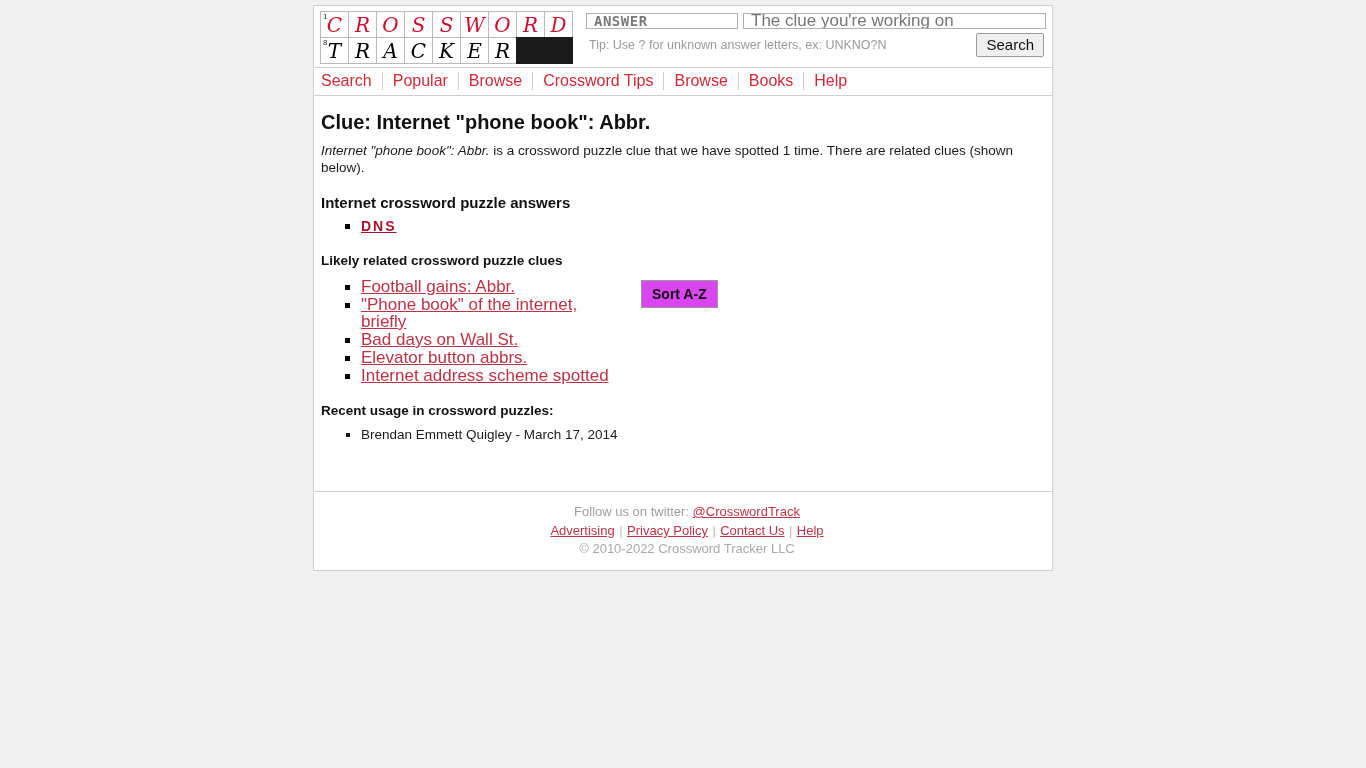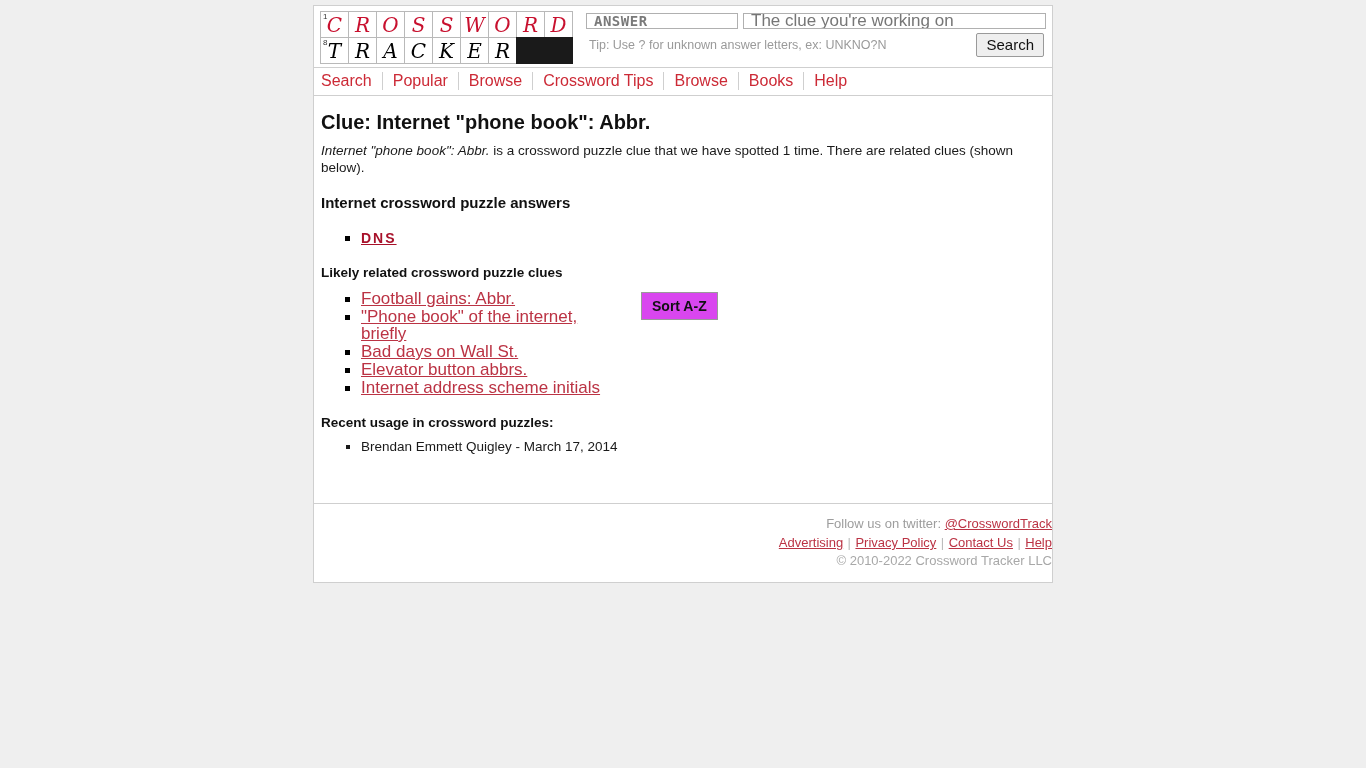--- a/index.html
+++ b/index.html
@@ -153,21 +153,21 @@
     margin: 18px 0 6px 0;
   }
   h3.section-sm {
     font-size: 13.5px;
     font-weight: bold;
     color: #111;
     margin: 18px 0 6px 0;
   }
   ul.sq {
     list-style-type: square;
-    margin: 18px 0 0 0;
+    margin: 6px 0 0 0;
     padding-left: 40px;
   }
   ul.sq li { margin: 0 0 1px 0; }
   .answer-link {
     color: #a8112a;
     font-weight: bold;
     font-size: 14px;
     letter-spacing: 2px;
     text-decoration: underline;
   }
@@ -195,21 +195,21 @@
   ul.usage li {
     font-size: 13.5px;
     color: #1a1a1a;
     line-height: 18px;
   }
   .spacer { height: 30px; }
 
   
   .footer {
     border-top: 1px solid #cfcfcf;
-    text-align: right;
+    text-align: center;
     padding: 10px 0 12px 8px;
     line-height: 18px;
   }
   .footer .ftxt { color: #9d9d9d; font-size: 13px; }
   .footer a { color: #bb3344; font-size: 13px; text-decoration: underline; }
   .footer .sep { color: #bbb; font-size: 13px; }
   .footer .copy { color: #a8a8a8; font-size: 13px; }
 </style>
 </head>
 <body>
@@ -281,21 +281,21 @@
     </ul>
 
     <h3 class="section-sm">Likely related crossword puzzle clues</h3>
 
     <div class="related-wrap">
       <ul class="sq clue-list">
         <li><a href="#">Football gains: Abbr.</a></li>
         <li><a href="#">"Phone book" of the internet, briefly</a></li>
         <li><a href="#">Bad days on Wall St.</a></li>
         <li><a href="#">Elevator button abbrs.</a></li>
-        <li><a href="#">Internet address scheme initials</a></li>
+        <li><a href="#">Internet address scheme spotted</a></li>
       </ul>
       <button class="btn-sort">Sort A-Z</button>
     </div>
 
     <h3 class="section-sm">Recent usage in crossword puzzles:</h3>
 
     <ul class="sq usage">
       <li>Brendan Emmett Quigley - March 17, 2014</li>
     </ul>
 

